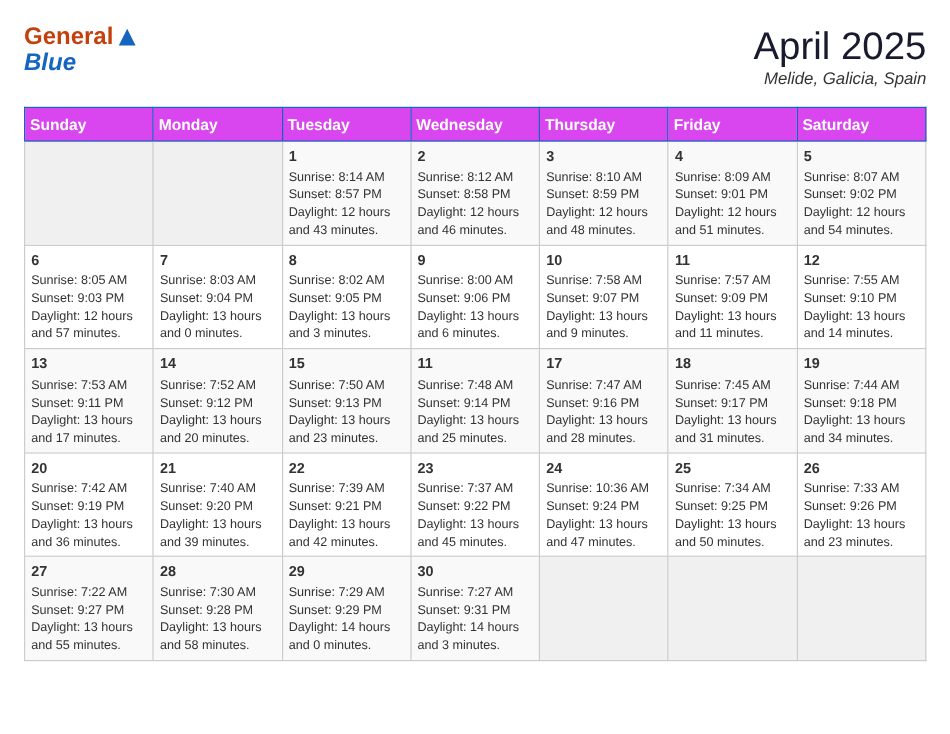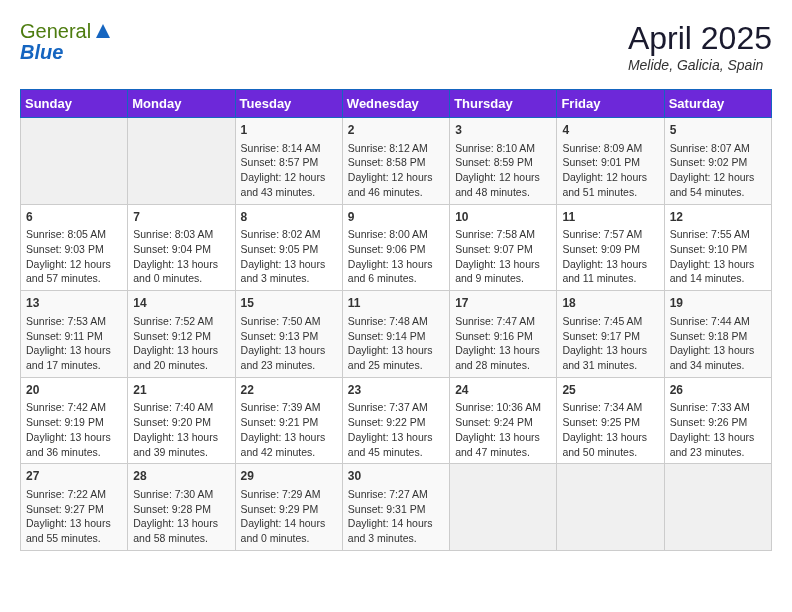--- a/index.html
+++ b/index.html
@@ -15,39 +15,39 @@
       justify-content: space-between;
       align-items: flex-start;
       margin-bottom: 16px;
     }
     .logo {
       display: flex;
       flex-direction: column;
       align-items: flex-start;
     }
     .title-block {
-      text-align: left;
+      text-align: right;
     }
     .title-month {
       font-size: 32px;
       color: #1a1a2e;
       font-weight: normal;
     }
     .title-location {
       font-size: 14px;
       color: #333;
       font-style: italic;
     }
     .calendar {
       width: 100%;
       border-collapse: collapse;
       font-size: 11px;
     }
     .calendar thead th {
-      background: #6d28d9;
+      background: #d946ef;
       color: #fff;
       padding: 6px 4px;
       text-align: left;
       font-size: 13px;
       font-weight: bold;
       border: 1px solid #1565c0;
     }
     .calendar tbody td {
       border: 1px solid #ccc;
       vertical-align: top;
@@ -81,21 +81,21 @@
       display: flex;
       align-items: center;
     }
   </style>
 </head>
 <body>
 
 <div class="header">
   <div class="logo">
     <div class="logo-row">
-      <span style="font-size:20px; font-weight:normal; color:#4d7c0f;">General</span>
+      <span style="font-size:20px; font-weight:bold; color:#c2410c;">General</span>
       <svg width="18" height="18" viewBox="0 0 18 18" style="margin-left:3px; margin-top:-2px;">
         <polygon points="2,16 9,2 16,16" fill="#1565c0"></polygon>
       </svg>
     </div>
     <span style="font-size:20px; font-weight:bold; color:#1565c0; margin-top:-2px;font-style:italic;">Blue</span>
   </div>
   <div class="title-block">
     <div class="title-month">April 2025</div>
     <div class="title-location">Melide, Galicia, Spain</div>
   </div>

